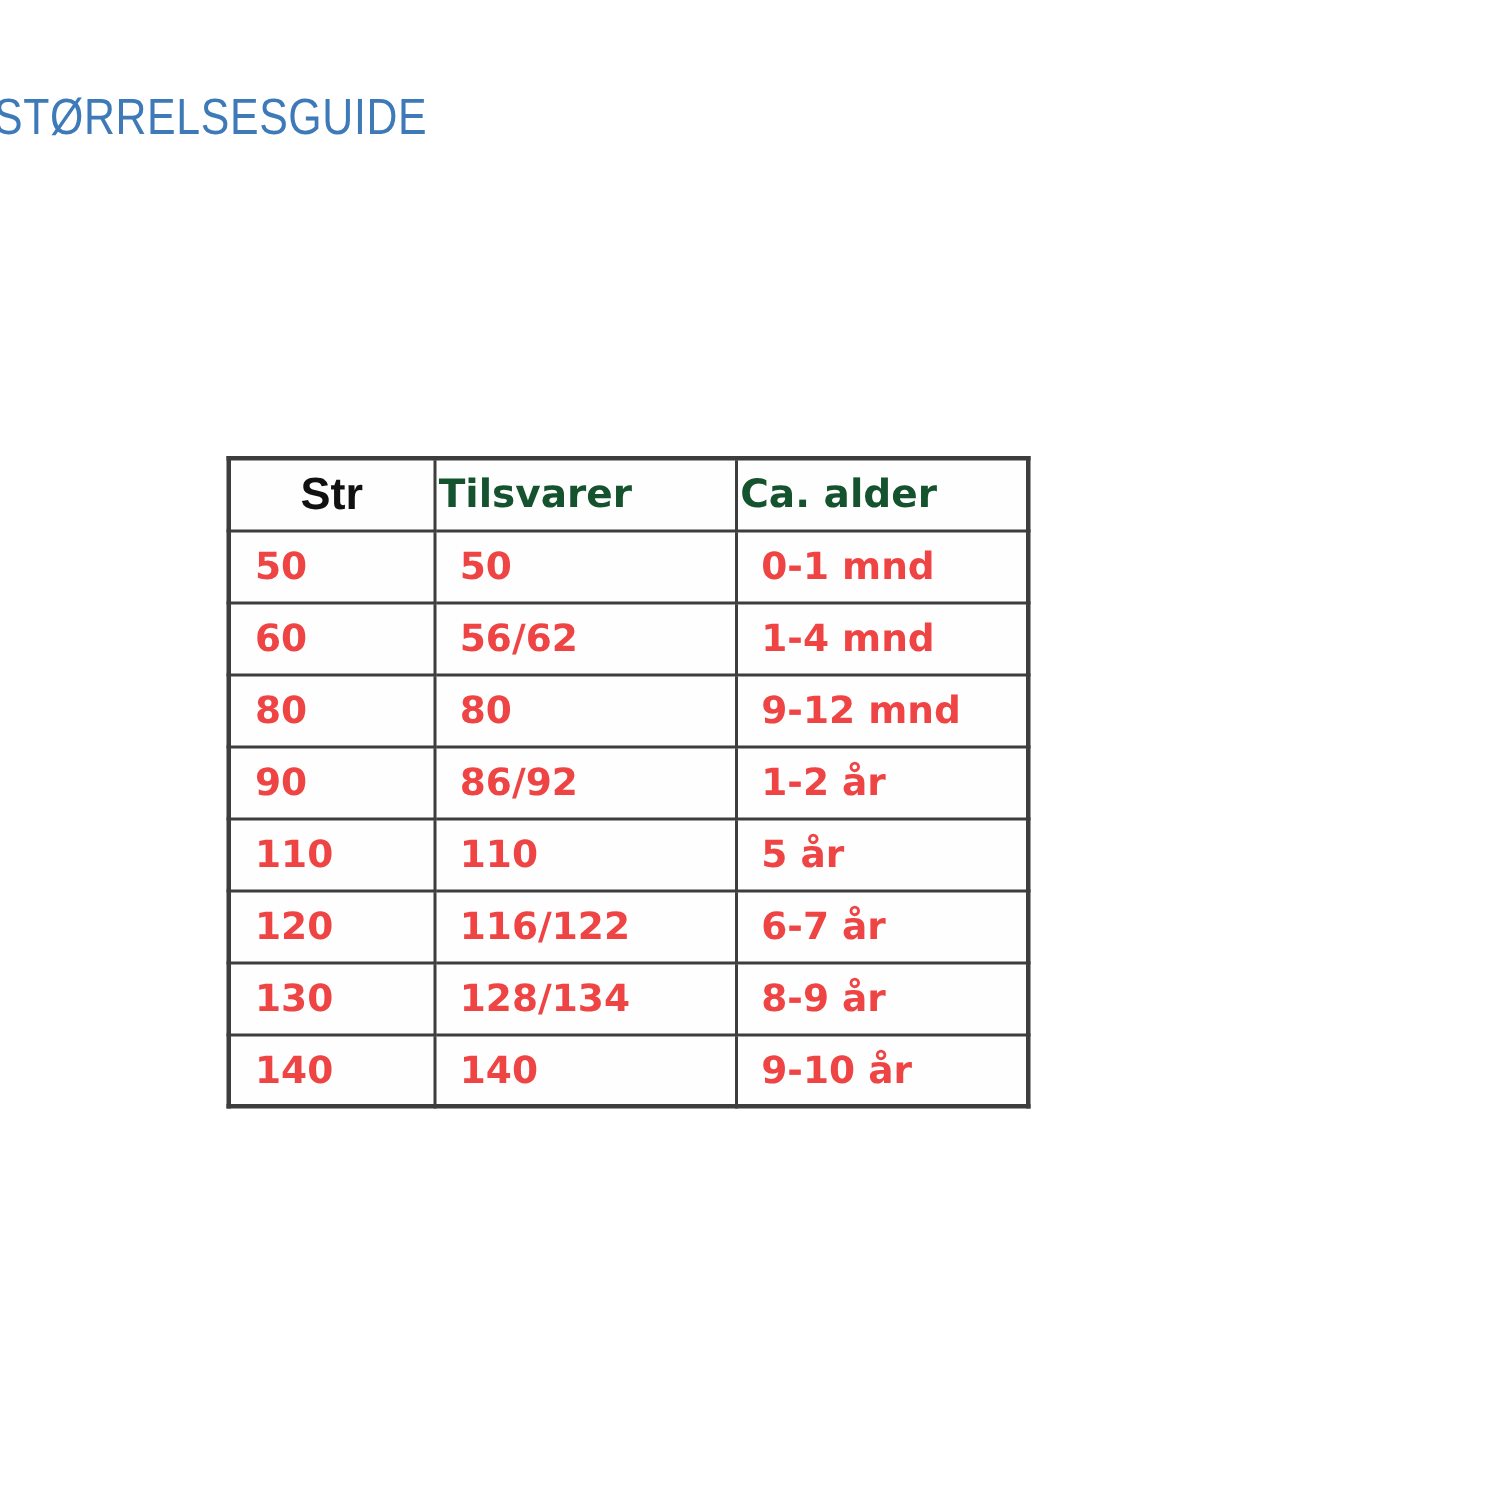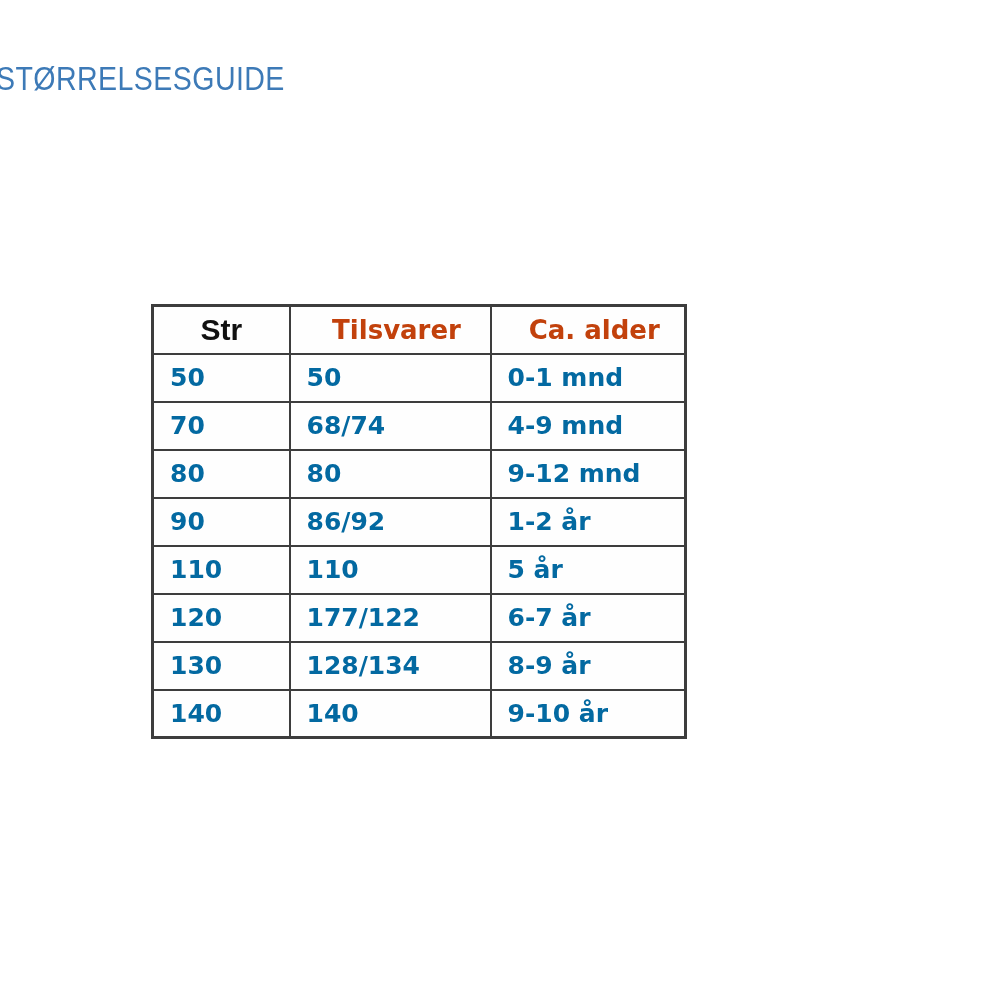--- a/index.html
+++ b/index.html
@@ -50,29 +50,29 @@
     font-family: "Liberation Sans", sans-serif;
     font-weight: 700;
     font-size: 30px;
     color: #111111;
     text-align: center;
   }
   th.col-red {
     font-family: "DejaVu Sans", sans-serif;
     font-weight: 700;
     font-size: 26px;
-    color: #c2410c;
-    text-align: center;
-    padding-left: 13px;
+    color: #14532d;
+    text-align: left;
+    padding-left: 2px;
   }
   .size-table td {
     font-family: "DejaVu Sans", sans-serif;
     font-weight: 700;
     font-size: 25px;
-    color: #0369a1;
+    color: #ef4444;
     text-align: left;
     padding-left: 16px;
   }
 </style>
 </head>
 <body>
 
 <div class="page">
 
   <div class="page-title">STØRRELSESGUIDE</div>
@@ -90,42 +90,42 @@
         <th class="col-red">Ca. alder</th>
       </tr>
     </thead>
     <tbody>
       <tr>
         <td>50</td>
         <td>50</td>
         <td>0-1 mnd</td>
       </tr>
       <tr>
-        <td>70</td>
-        <td>68/74</td>
-        <td>4-9 mnd</td>
+        <td>60</td>
+        <td>56/62</td>
+        <td>1-4 mnd</td>
       </tr>
       <tr>
         <td>80</td>
         <td>80</td>
         <td>9-12 mnd</td>
       </tr>
       <tr>
         <td>90</td>
         <td>86/92</td>
         <td>1-2 år</td>
       </tr>
       <tr>
         <td>110</td>
         <td>110</td>
         <td>5 år</td>
       </tr>
       <tr>
         <td>120</td>
-        <td>177/122</td>
+        <td>116/122</td>
         <td>6-7 år</td>
       </tr>
       <tr>
         <td>130</td>
         <td>128/134</td>
         <td>8-9 år</td>
       </tr>
       <tr>
         <td>140</td>
         <td>140</td>

